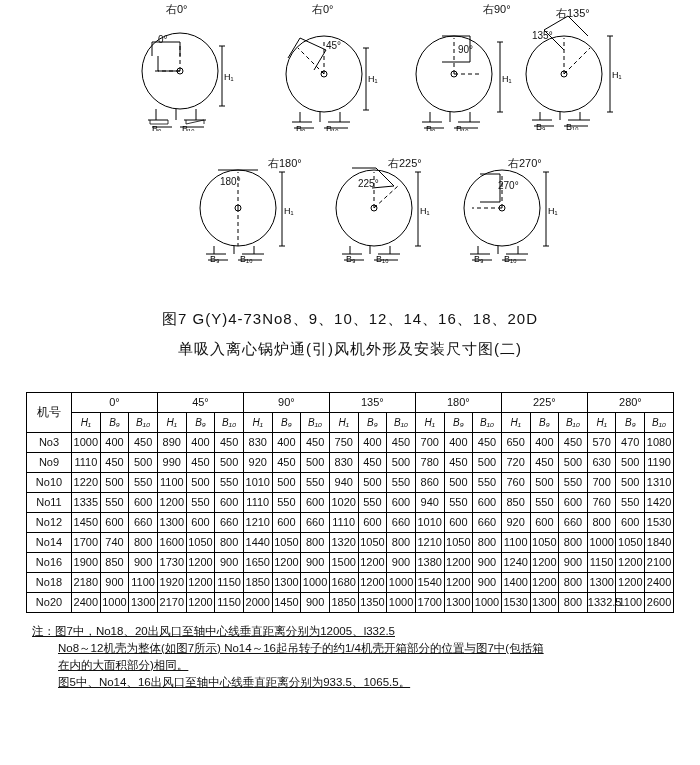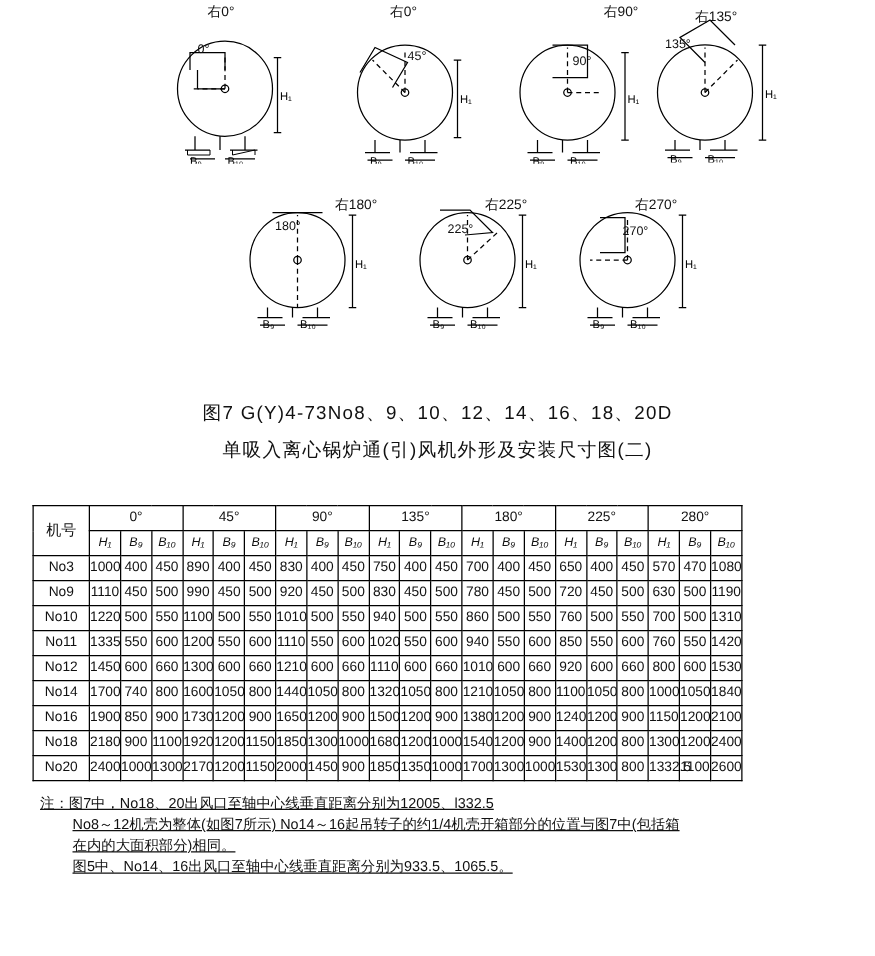--- a/index.html
+++ b/index.html
@@ -20,32 +20,32 @@
     position:absolute;
     white-space:nowrap;
   }
   
   .caption{
     text-align:center;
     font-size:15px;
     letter-spacing:1px;
     line-height:30px;
   }
-  #caption-block{margin-top:46px;}
+  #caption-block{margin-top:34px;}
   
   #table-wrap{margin:28px 26px 0 26px;position:relative;}
   .table-no{
     text-align:right;
     font-size:12px;
     margin-bottom:3px;
     padding-right:4px;
   }
   table{
     border-collapse:collapse;
-    width:568px;
+    width:648px;
     font-size:11px;
     table-layout:fixed;
   }
   table td,table th{
     border:1px solid #000;
     text-align:center;
     font-weight:normal;
     padding:0;
     height:19px;
     line-height:19px;

